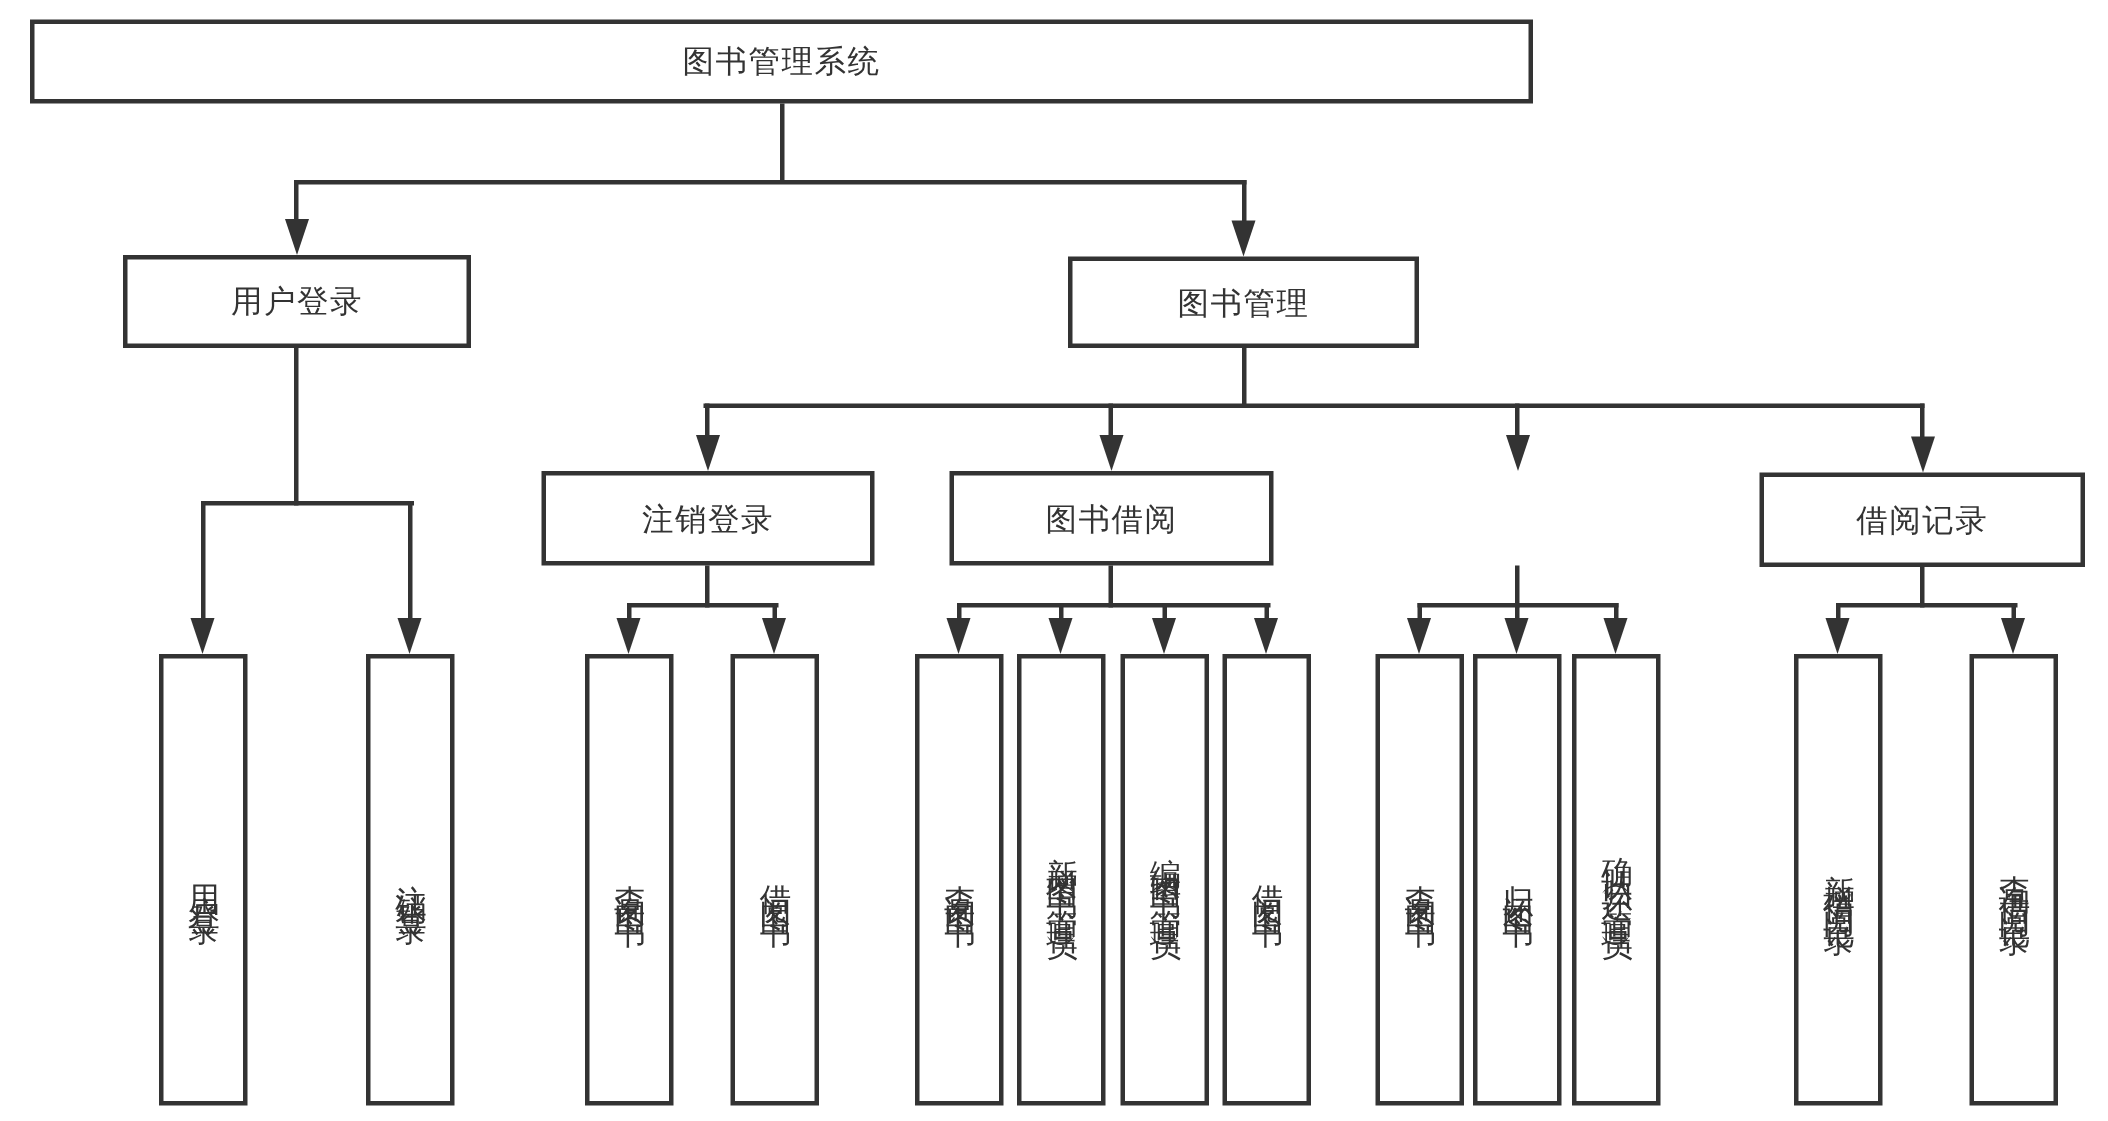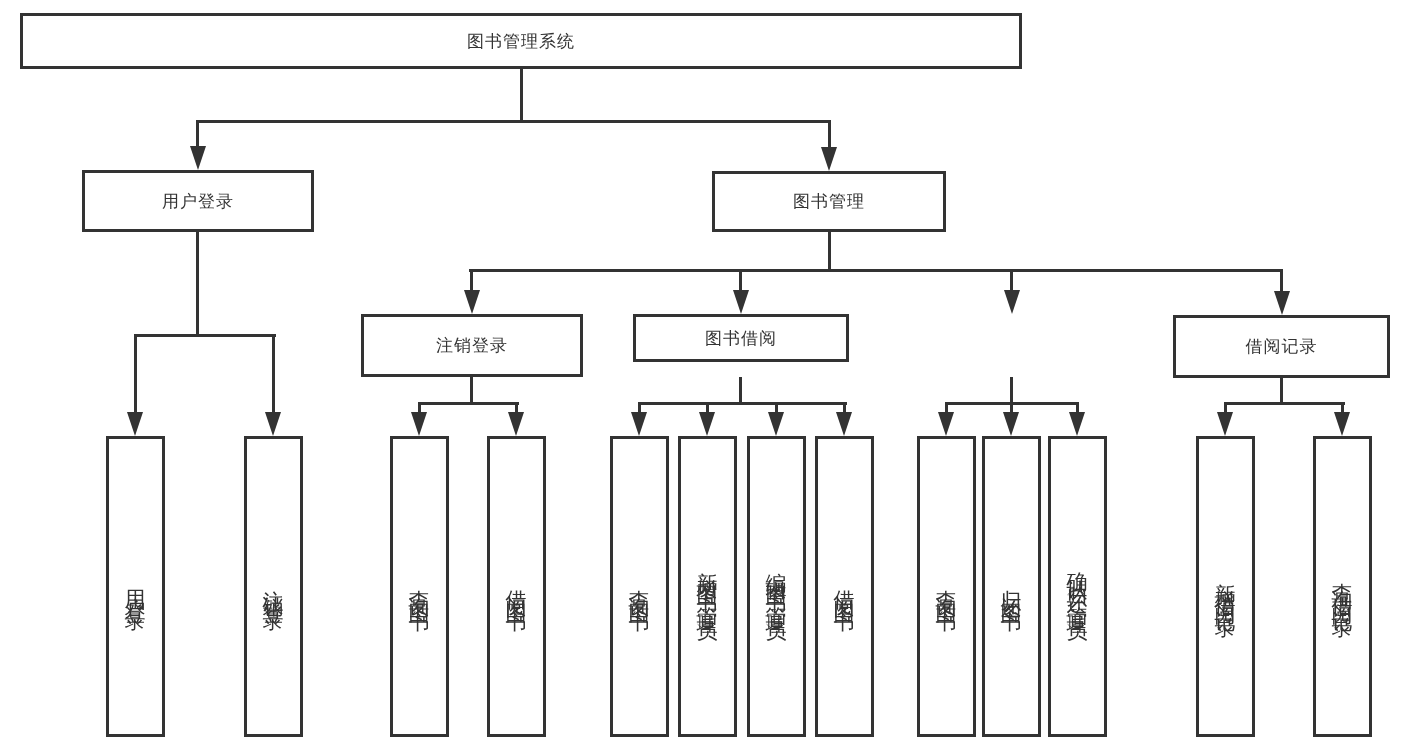--- a/index.html
+++ b/index.html
@@ -3,21 +3,21 @@
 <meta charset="utf-8">
 <style>
   html,body{margin:0;padding:0;background:#ffffff;}
   #canvas{
     position:relative;width:1405px;height:747px;background:#ffffff;overflow:hidden;
     font-family:"Liberation Sans","DejaVu Sans",sans-serif;color:#333333;
   }
   .hbox{
     position:absolute;box-sizing:border-box;border:3px solid #333333;background:#ffffff;
     display:flex;align-items:center;justify-content:center;
-    font-size:17px;letter-spacing:1px;color:#333333;
+    font-size:21px;letter-spacing:1px;color:#333333;
   }
   .vbox{
     position:absolute;box-sizing:border-box;border:3px solid #333333;background:#ffffff;
     display:flex;align-items:center;justify-content:center;width:59px;height:301px;top:436px;
   }
   .vlabel{
     writing-mode:vertical-rl;text-orientation:mixed;
     font-size:21px;letter-spacing:7px;color:#333333;white-space:nowrap;line-height:1;
   }
   .vline{position:absolute;width:3px;background:#333333;}
@@ -36,21 +36,21 @@
 <body>
 
 <div id="canvas">
 
   <div class="hbox" style="left:20px;top:13px;width:1002px;height:56px;">图书管理系统</div>
 
   <div class="hbox" style="left:82px;top:170px;width:232px;height:62px;">用户登录</div>
   <div class="hbox" style="left:712px;top:171px;width:234px;height:61px;">图书管理</div>
 
   <div class="hbox" style="left:361px;top:314px;width:222px;height:63px;">注销登录</div>
-  <div class="hbox" style="left:633px;top:314px;width:216px;height:48px;">图书借阅</div>
+  <div class="hbox" style="left:633px;top:314px;width:216px;height:63px;">图书借阅</div>
   <div class="hbox" style="left:1173px;top:315px;width:217px;height:63px;">借阅记录</div>
 
   <div class="vbox" style="left:106px;">
     <span class="vlabel">用户登录</span>
     </div>
   <div class="vbox" style="left:244px;">
     <span class="vlabel">注销登录</span>
     </div>
   <div class="vbox" style="left:390px;">
     <span class="vlabel">查询图书</span>

